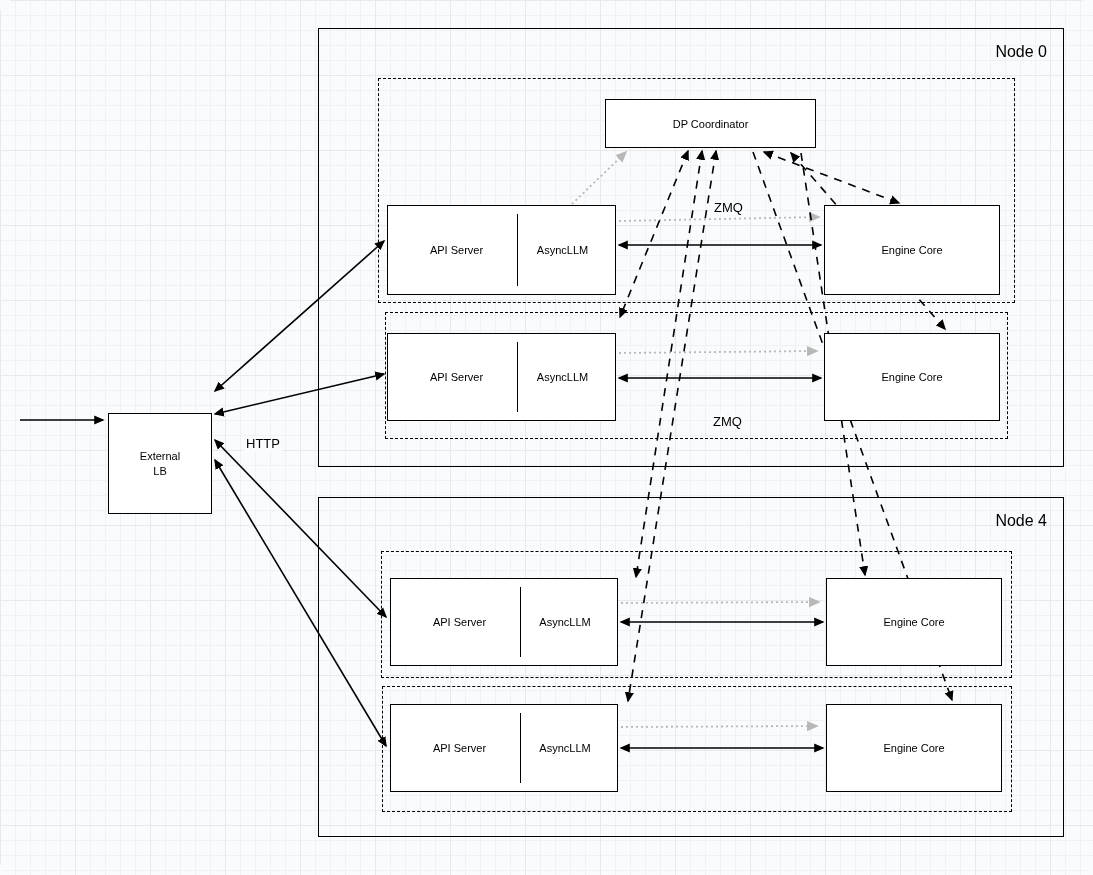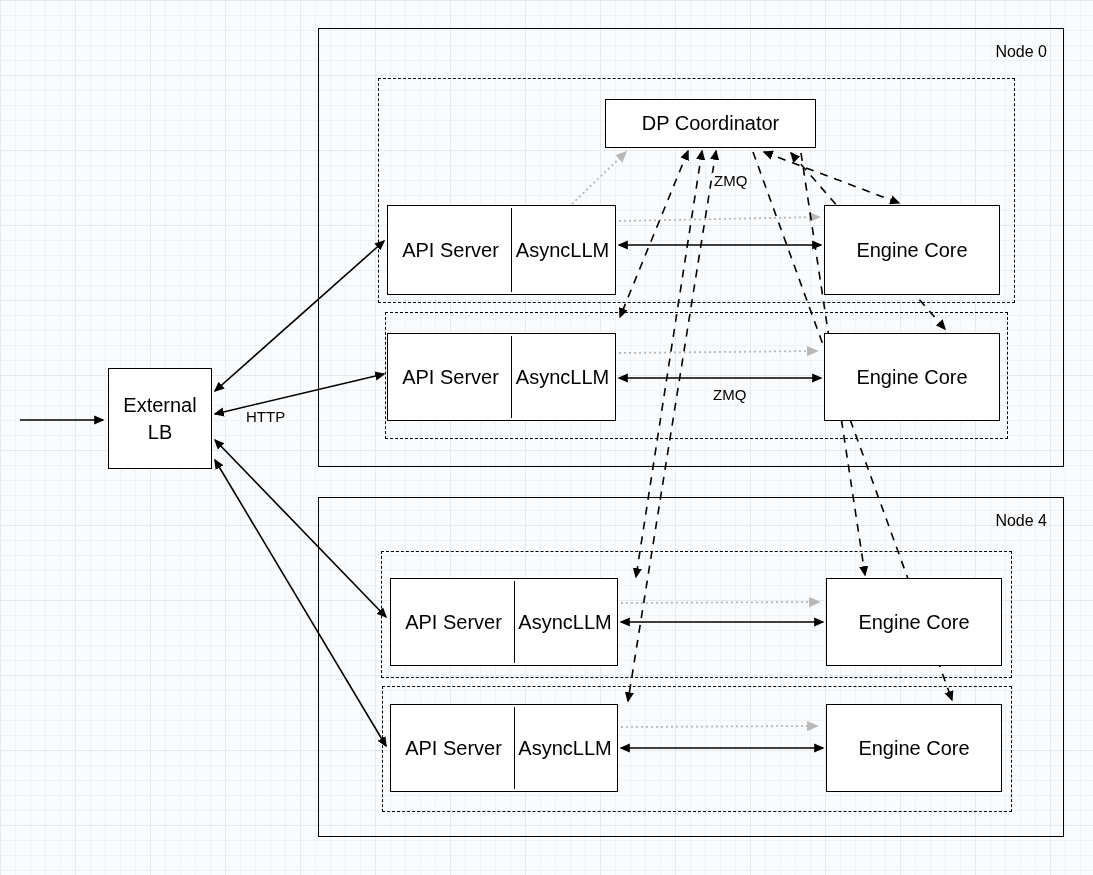--- a/index.html
+++ b/index.html
@@ -13,20 +13,21 @@
     width: 1093px;
     height: 875px;
     overflow: hidden;
     background-color: #fafbfc;
     background-image:
       linear-gradient(#e6eaed 1px, transparent 1px),
       linear-gradient(90deg, #e6eaed 1px, transparent 1px),
       linear-gradient(#eff2f4 1px, transparent 1px),
       linear-gradient(90deg, #eff2f4 1px, transparent 1px);
     background-size: 75px 75px, 75px 75px, 15px 15px, 15px 15px;
+    border-radius: 14px;
   }
   .frame {
     position: absolute;
     border: 1px solid #000000;
     background: transparent;
   }
   .frame-label {
     position: absolute;
     top: 14px;
     right: 16px;
@@ -44,40 +45,41 @@
     pointer-events: none;
   }
   .box {
     position: absolute;
     background: #ffffff;
     border: 1px solid #000000;
     box-sizing: border-box;
     display: flex;
     align-items: center;
     justify-content: center;
-    font-size: 20px;
+    font-size: 11px;
     text-align: center;
   }
-  .pair { padding: 2px; }
+  .pair { padding: 8px; }
   .pair .cell {
     height: 100%;
     display: flex;
     align-items: center;
     justify-content: center;
     box-sizing: border-box;
   }
   .pair .cell-left { border-right: 1px solid #000000; }
   .pair .cell-right { flex: 1; }
-  .lb-box { flex-direction: column; line-height: 1.35; }
+  .lb-box { flex-direction: column; line-height: 1.35; margin-top: 45px; }
   .edge-label {
     position: absolute;
-    font-size: 15px;
+    font-size: 13px;
     background: #fafbfc;
     padding: 0 2px;
     line-height: 15px;
+    margin-top: 27px;
   }
 </style>
 </head>
 <body>
 
 <div class="canvas">
 
   <div class="frame" style="left:318px; top:28px; width:744px; height:437px;">
     <span class="frame-label">Node 0</span>
   </div>

